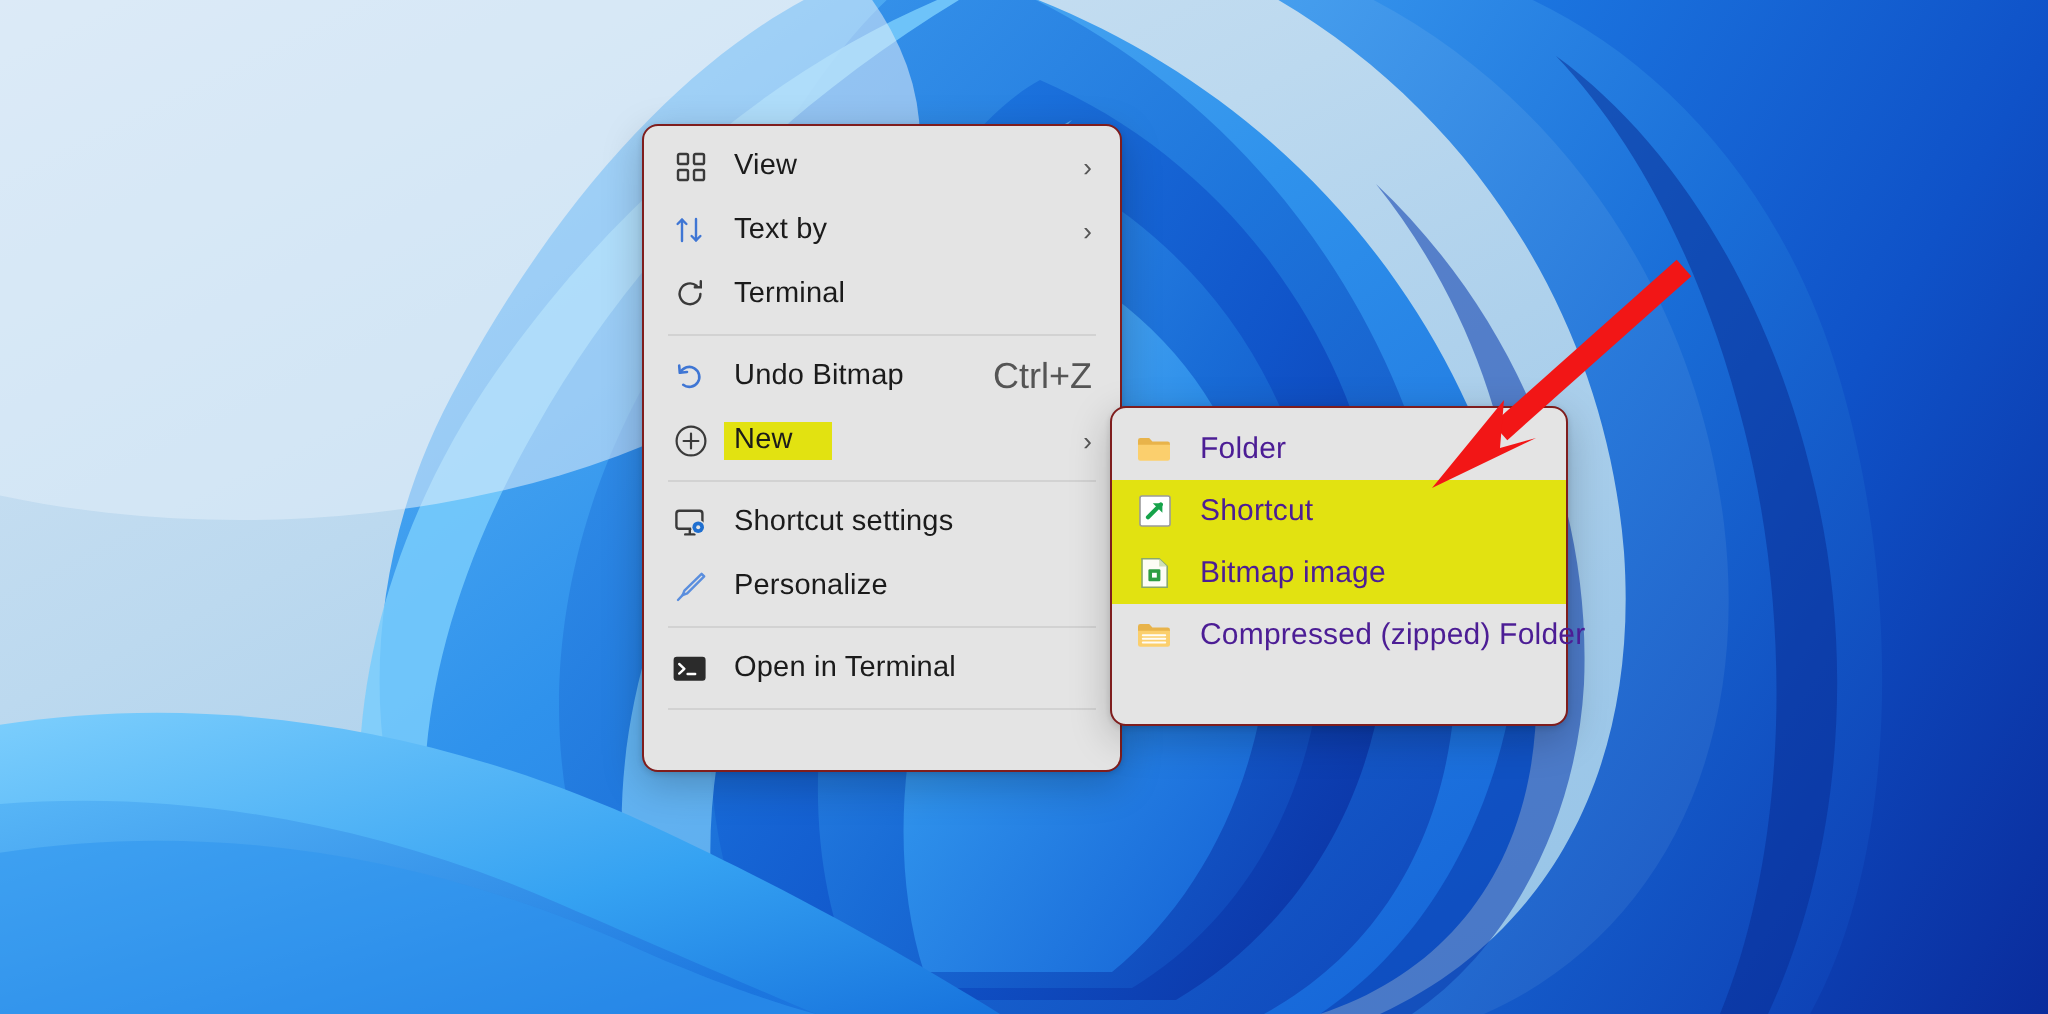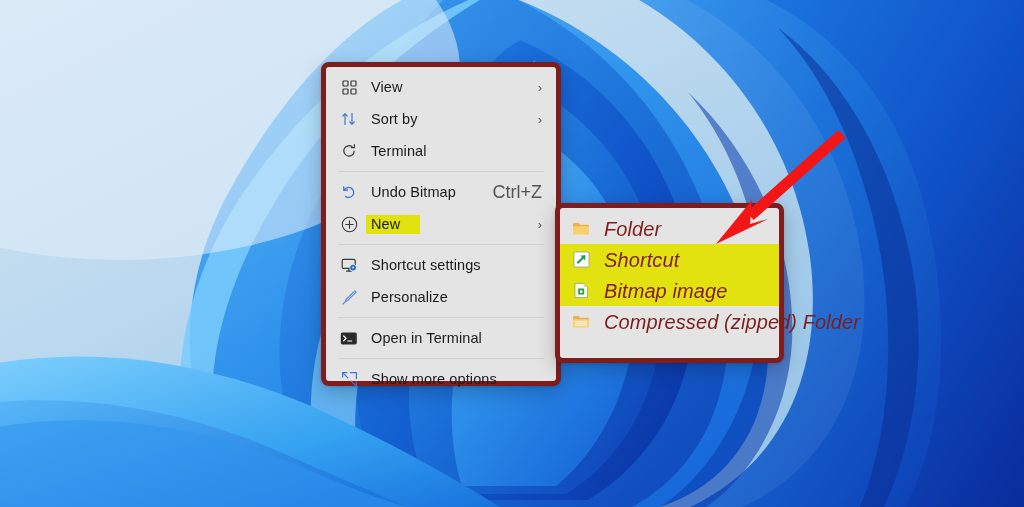--- a/index.html
+++ b/index.html
@@ -23,21 +23,21 @@
     inset: 0;
     background: linear-gradient(150deg, #cfe2f3 0%, #bcd9ef 28%, #a6cdea 52%, #93c2e6 72%, #7fb6e2 100%);
     overflow: hidden;
   }
   .wp-svg { position:absolute; inset:0; width:100%; height:100%; display:block; }
 
   
   .ctx-menu {
     position: absolute;
     background: #e4e4e4;
-    border: 5px solid #7f1d1d;
+    border: 1px solid #7f1d1d;
     border-radius: 8px;
     box-shadow: 0 6px 20px rgba(0,0,0,0.22), 0 1px 3px rgba(0,0,0,0.14);
     padding: 4px 0;
     box-sizing: border-box;
   }
   #main-menu {
     left: 321px;
     top: 62px;
     width: 240px;
     height: 324px;
@@ -111,26 +111,25 @@
     cursor: default;
   }
   .sub-item.marked { background: #e2e211; align-items: center; }
   .sub-icon {
     width: 20px; height: 20px;
     flex: 0 0 20px;
     display: flex; align-items: center; justify-content: center;
     margin-right: 13px;
   }
   .sub-label {
-    font-size: 20px;
-    color: #7f1d1d;
+    font-size: 15px;
+    color: #4c1d95;
     white-space: nowrap;
     letter-spacing: 0.1px;
     line-height: 1;
-    font-style: italic;
   }
 
   
   .annot-arrow {
     position: absolute;
     left: 690px; top: 120px;
     width: 180px; height: 135px;
     pointer-events: none;
   }
 </style>
@@ -224,21 +223,21 @@
 
     <div class="menu-item">
       <span class="mi-icon">
         <svg width="16" height="16" viewBox="0 0 16 16" fill="none" stroke="#3f76d4" stroke-width="1.2" stroke-linecap="round" stroke-linejoin="round">
           <path d="M4 13.5 V2.8"></path>
             <path d="M1.8 5 L4 2.8 L6.2 5"></path>
           <path d="M11 2.5 V13.2"></path>
             <path d="M8.8 11 L11 13.2 L13.2 11"></path>
         </svg>
       </span>
-      <span class="mi-label">Sort by</span>
+      <span class="mi-label">Text by</span>
       <span class="mi-chevron">›</span>
     </div>
 
     <div class="menu-item">
       <span class="mi-icon">
         <svg width="16" height="16" viewBox="0 0 16 16" fill="none" stroke="#3a3a3a" stroke-width="1.2" stroke-linecap="round">
           <path d="M13.2 8 A5.2 5.2 0 1 1 11.3 3.9"></path>
           <path d="M13.4 1.6 L13.4 4.6 L10.4 4.6"></path>
         </svg>
       </span>
@@ -303,32 +302,20 @@
           <rect x="0.8" y="1.4" width="16" height="12" rx="1.6" fill="#2b2b2b"></rect>
           <path d="M3.6 5.0 L6.2 7.4 L3.6 9.8" fill="none" stroke="#ffffff" stroke-width="1.2" stroke-linecap="round" stroke-linejoin="round"></path>
           <path d="M7.8 10.0 H11.6" stroke="#ffffff" stroke-width="1.2" stroke-linecap="round"></path>
         </svg>
       </span>
       <span class="mi-label">Open in Terminal</span>
     </div>
 
     <div class="separator"></div>
 
-    <div class="menu-item">
-      <span class="mi-icon">
-        <svg width="17" height="17" viewBox="0 0 17 17" fill="none" stroke="#3f76d4" stroke-width="1.2" stroke-linecap="round" stroke-linejoin="round">
-          <path d="M1.6 6.0 V1.6 H6.0"></path>
-          <path d="M15.4 11.0 V15.4 H11.0"></path>
-          <path d="M1.6 1.6 L6.8 6.8"></path>
-          <path d="M15.4 15.4 L10.2 10.2"></path>
-          <path d="M9.4 1.6 H15.4 V7.6" stroke="#3f76d4"></path>
-        </svg>
-      </span>
-      <span class="mi-label">Show more options</span>
-    </div>
   </div>
 
   <div class="ctx-menu" id="sub-menu">
 
     <div class="sub-item">
       <span class="sub-icon">
         <svg width="18" height="15" viewBox="0 0 18 15">
           <path d="M1 3.2 A1.2 1.2 0 0 1 2.2 2 H6.6 L8.2 3.8 H15.8 A1.2 1.2 0 0 1 17 5 V5.8 H1 Z" fill="#e8b34a"></path>
           <path d="M1 5.4 H17 V12.2 A1.2 1.2 0 0 1 15.8 13.4 H2.2 A1.2 1.2 0 0 1 1 12.2 Z" fill="#fbcf6d"></path>
         </svg>

